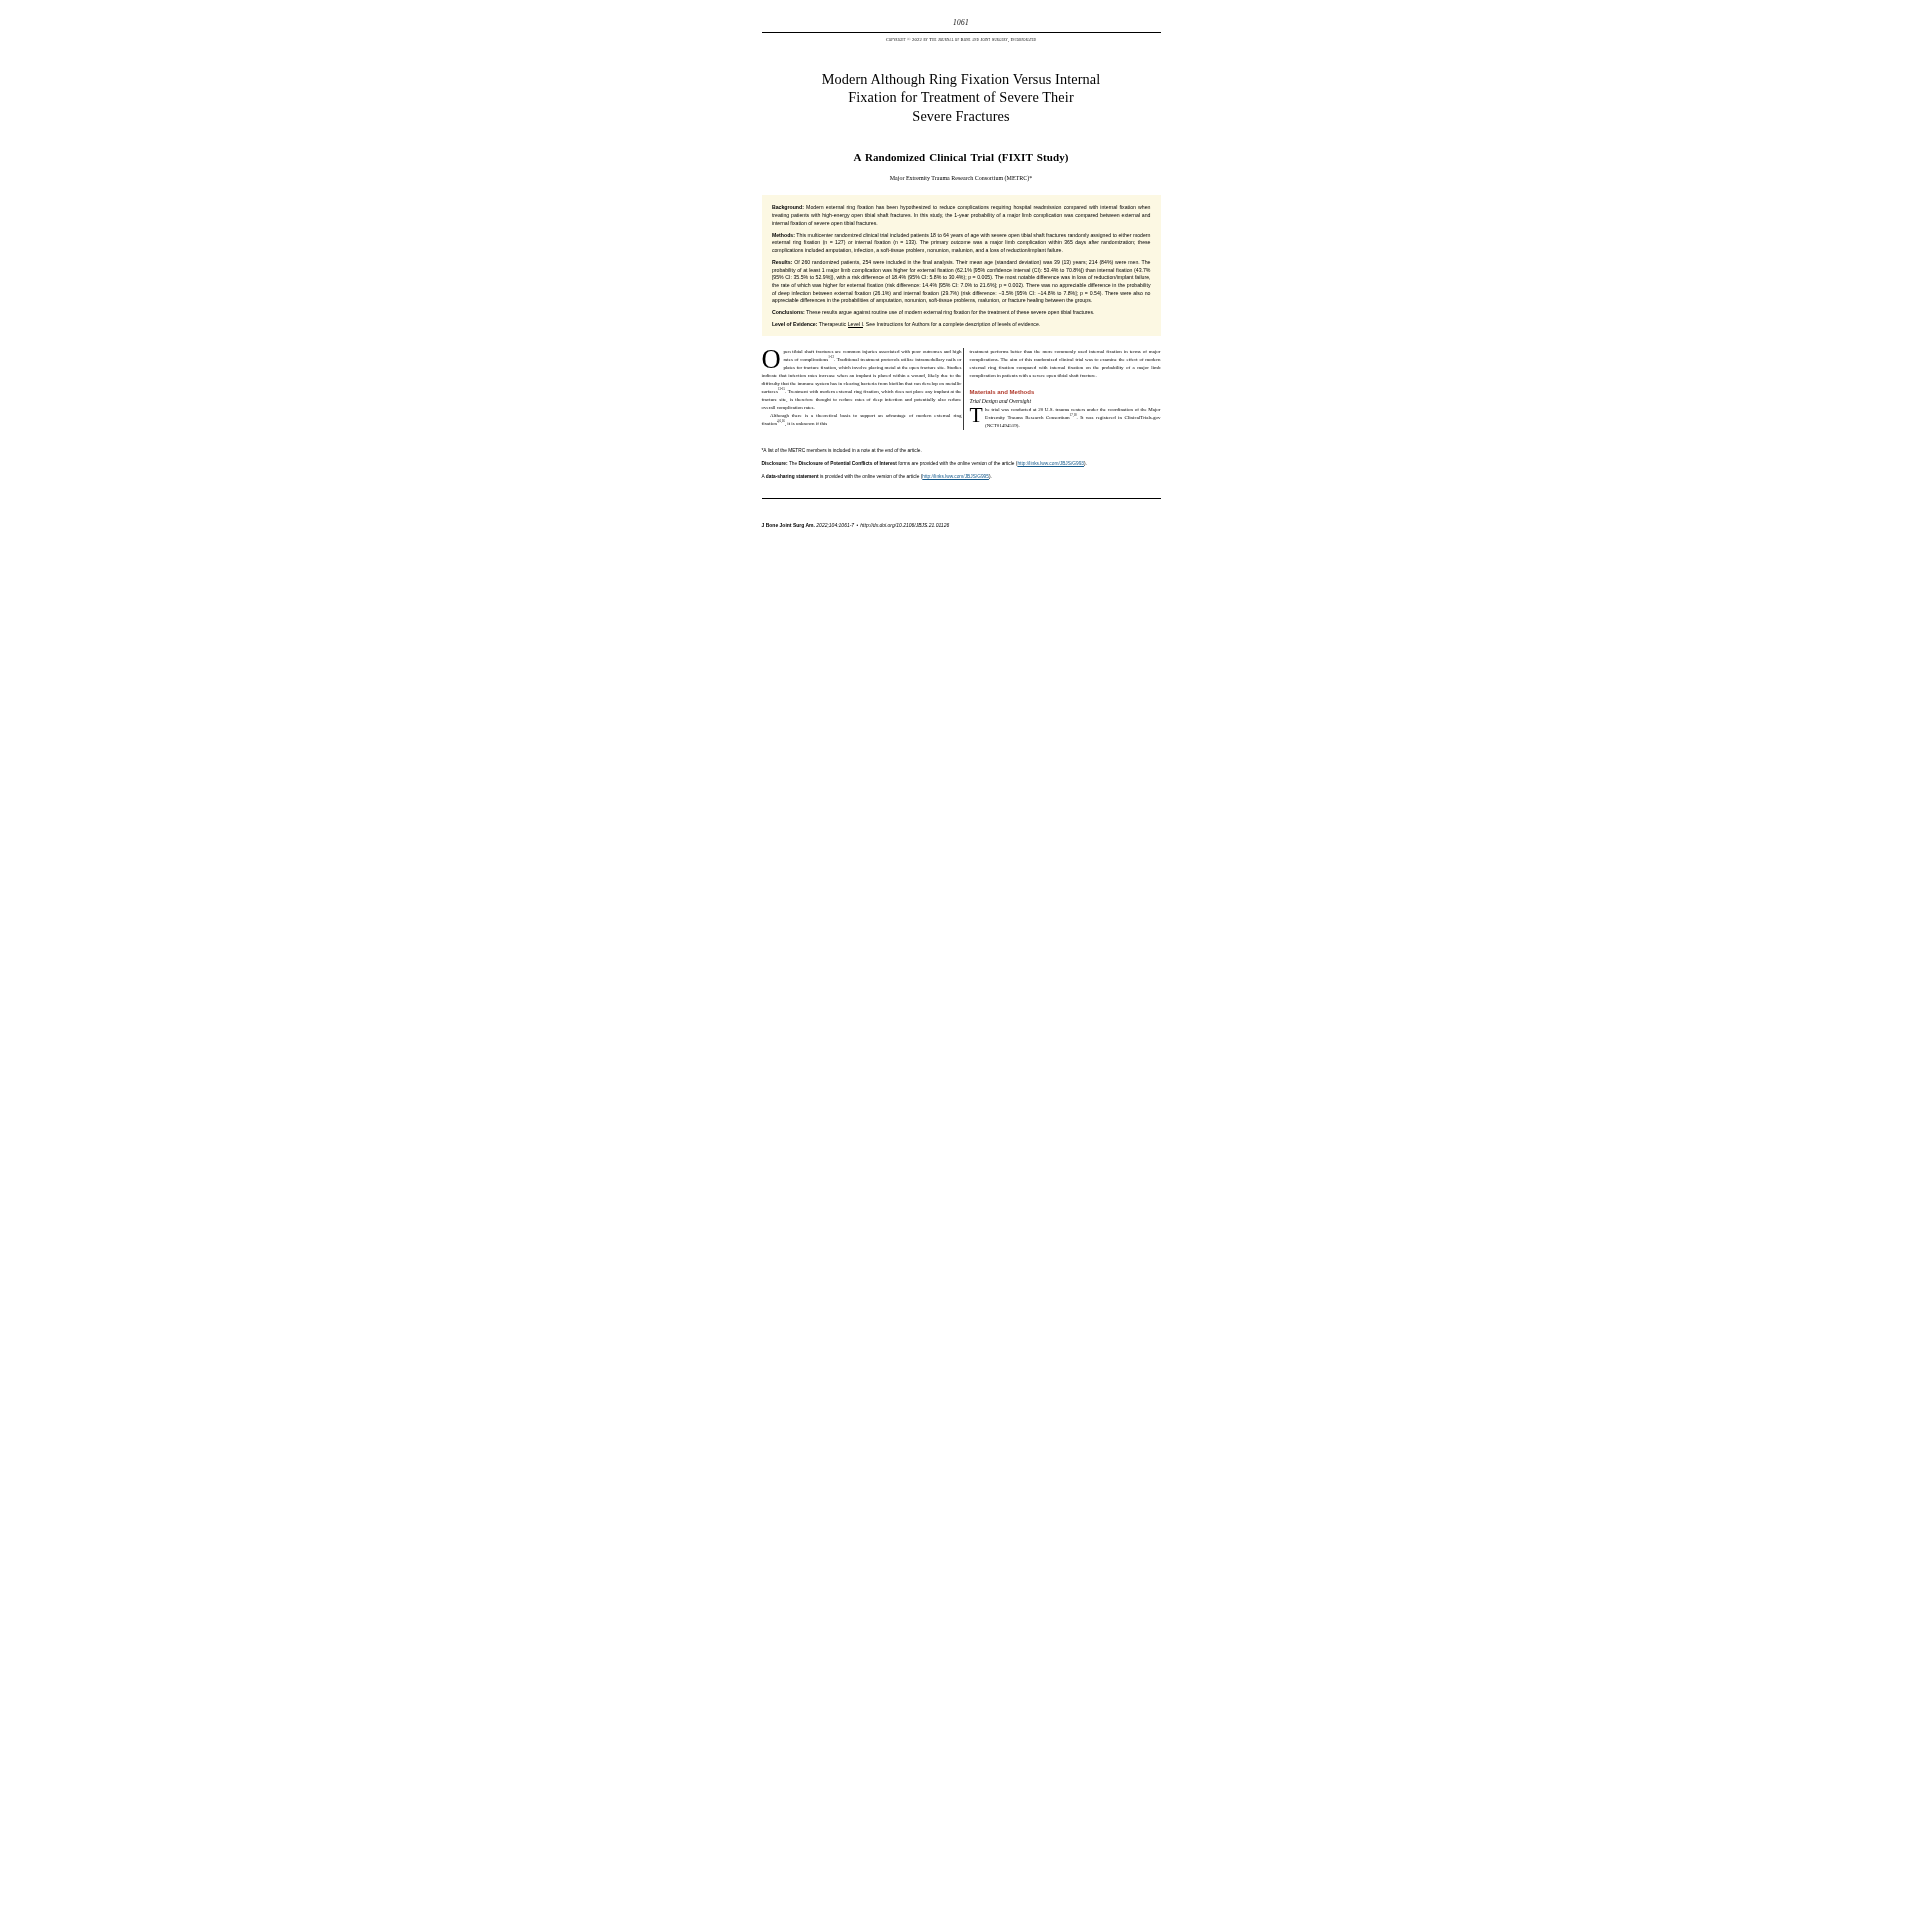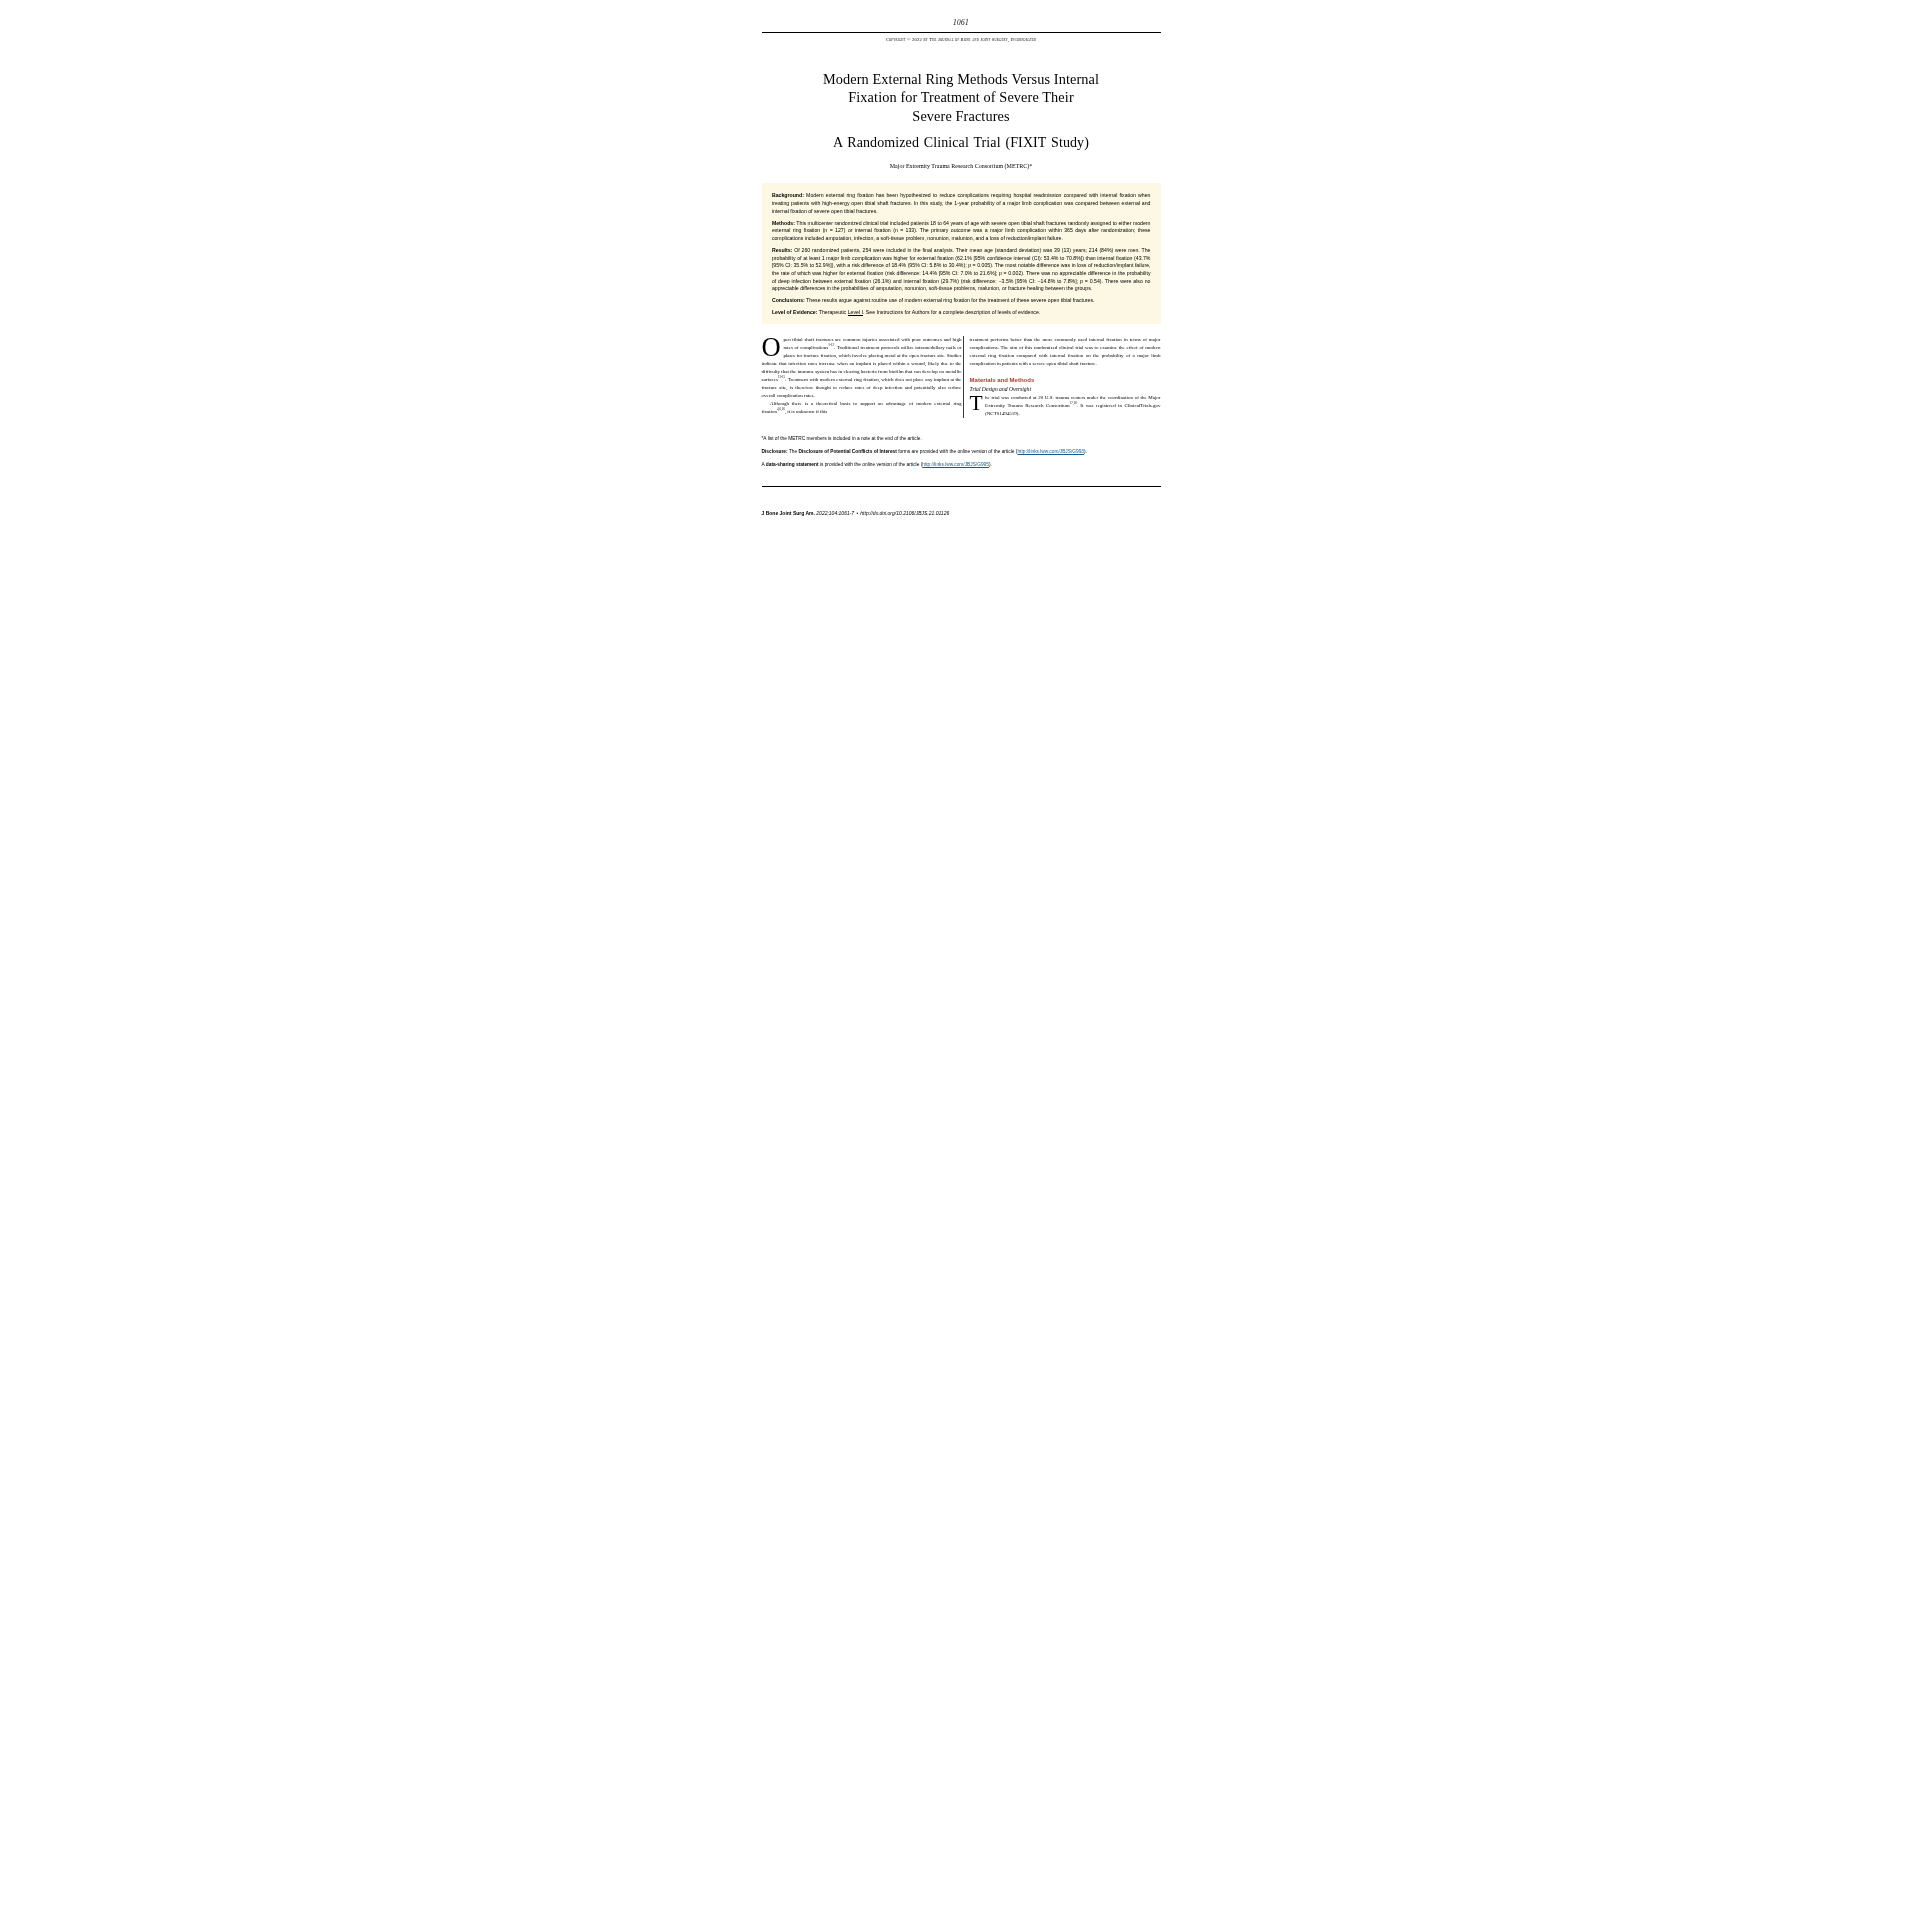--- a/index.html
+++ b/index.html
@@ -38,24 +38,25 @@
   .title{
     margin:28.5px 11.6px 0 11.6px;
     text-align:center;
     font-weight:400;
     font-size:14.3px;
     line-height:1.28;
     letter-spacing:0.1px;
   }
   .subtitle{
     text-align:center;
-    font-size:14px;
-    margin-top:10px;
+    font-size:11px;
+    margin-top:26px;
     letter-spacing:0.1px;
     word-spacing:1.2px;
+    font-weight:bold;
   }
   .byline{
     text-align:center;
     font-size:6px;
     margin-top:11.6px;
   }
   
   .abstract{
     margin-top:14.6px;
     background:#fcf8e3;
@@ -153,21 +154,21 @@
 <body>
 
 <div class="page">
 
   <header>
     <div class="page-number">1061</div>
     <hr class="top-rule">
     <div class="copyright">Copyright © 2022 by The Journal of Bone and Joint Surgery, Incorporated</div>
   </header>
 
-  <h1 class="title"><span>Modern External Ring Methods Versus Internal</span><br><span>Fixation for Treatment of Severe Their</span><br><span>Severe Fractures</span></h1>
+  <h1 class="title"><span>Modern Although Ring Fixation Versus Internal</span><br><span>Fixation for Treatment of Severe Their</span><br><span>Severe Fractures</span></h1>
 
   <div class="subtitle">A Randomized Clinical Trial (FIXIT Study)</div>
 
   <div class="byline">Major Extremity Trauma Research Consortium (METRC)*</div>
 
   <section class="abstract">
     <p class="abs-p"><span class="abs-label">Background:</span> <span>Modern external ring fixation has been hypothesized to reduce complications requiring hospital readmission compared with internal fixation when treating patients with high-energy open tibial shaft fractures. In this study, the 1-year probability of a major limb complication was compared between external and internal fixation of severe open tibial fractures.</span></p>
     <p class="abs-p"><span class="abs-label">Methods:</span> <span>This multicenter randomized clinical trial included patients 18 to 64 years of age with severe open tibial shaft fractures randomly assigned to either modern external ring fixation (n = 127) or internal fixation (n = 133). The primary outcome was a major limb complication within 365 days after randomization; these complications included amputation, infection, a soft-tissue problem, nonunion, malunion, and a loss of reduction/implant failure.</span></p>
     <p class="abs-p"><span class="abs-label">Results:</span> <span>Of 260 randomized patients, 254 were included in the final analysis. Their mean age (standard deviation) was 39 (13) years; 214 (84%) were men. The probability of at least 1 major limb complication was higher for external fixation (62.1% [95% confidence interval (CI): 53.4% to 70.8%]) than internal fixation (43.7% [95% CI: 35.5% to 52.9%]), with a risk difference of 18.4% (95% CI: 5.8% to 30.4%); p = 0.005). The most notable difference was in loss of reduction/implant failure, the rate of which was higher for external fixation (risk difference: 14.4% [95% CI: 7.0% to 21.6%]; p = 0.002). There was no appreciable difference in the probability of deep infection between external fixation (26.1%) and internal fixation (29.7%) (risk difference: −3.5% [95% CI: −14.8% to 7.8%]; p = 0.54). There were also no appreciable differences in the probabilities of amputation, nonunion, soft-tissue problems, malunion, or fracture healing between the groups.</span></p>
     <p class="abs-p"><span class="abs-label">Conclusions:</span> <span>These results argue against routine use of modern external ring fixation for the treatment of these severe open tibial fractures.</span></p>

